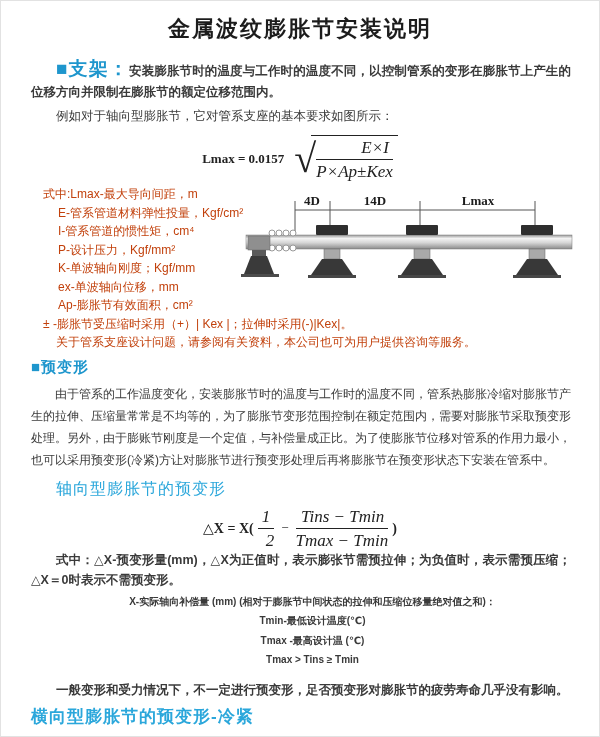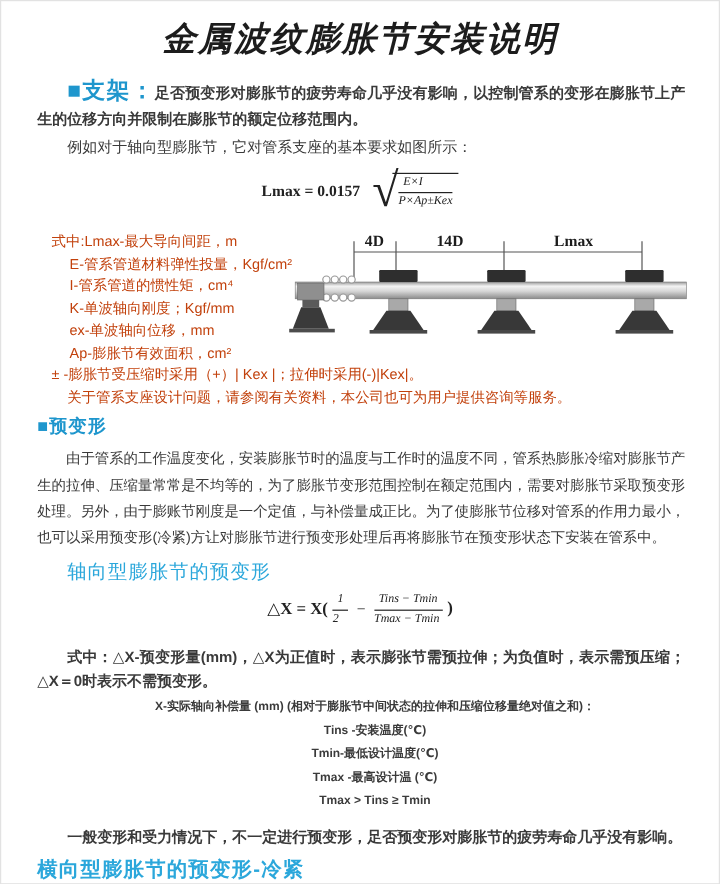--- a/index.html
+++ b/index.html
@@ -5,37 +5,37 @@
   html,body { margin:0; padding:0; background:#fff; }
   .page {
     position:relative; width:598px; height:735px; overflow:hidden;
     border:1px solid #e2e2e2; background:#ffffff;
     font-family:"Liberation Sans","DejaVu Sans",sans-serif;
     color:#3a3a3a;
     --accent:#1e96cd; --subblue:#2ba7db;
   }
   .title {
     margin-top:13px; text-align:center;
-    font-size:28px; font-weight:bold; color:#1c1c1c; letter-spacing:2px;font-style:italic;
+    font-size:22px; font-weight:bold; color:#1c1c1c; letter-spacing:2px;
   }
   .support-intro {
     margin:14px 28px 0 30px; text-indent:2em;
     font-size:12.5px; line-height:21px; font-weight:bold; text-align:justify;
   }
   .h-inline { font-size:19px; font-weight:bold; color:var(--accent); letter-spacing:1px; }
   .example-line { margin:5px 30px 0; text-indent:2em; font-size:12.5px; font-weight:normal; }
 
   
   .formula { text-align:center; font-family:"Liberation Serif","DejaVu Serif",serif; color:#222; }
   .formula1 { margin-top:10px; height:42px; }
   .f-lhs { font-weight:bold; font-size:13px; vertical-align:middle; }
   .sqrt { font-size:40px; line-height:0.85; vertical-align:middle; margin:0 -5px 0 6px; font-weight:normal; }
   .sqrt-body { display:inline-block; vertical-align:middle; border-top:1.5px solid #222; padding:1px 5px 0 5px; }
-  .vfrac { display:inline-flex; flex-direction:column; vertical-align:middle; text-align:left;
-           font-style:italic; font-size:10px; line-height:1.25; }
+  .vfrac { display:inline-flex; flex-direction:column; vertical-align:middle; text-align:right;
+           font-style:italic; font-size:17px; line-height:1.25; }
   .vfrac .num { border-bottom:1px solid #222; padding:0 4px 1px; }
   .vfrac .den { padding-top:1px; }
   .formula2 { margin-top:6px; height:38px; }
   .formula2 .f-lhs, .formula3 .f-lhs { font-size:14px; }
   .f-op { font-size:13px; vertical-align:middle; padding:0 3px; }
 
   .definitions { margin:8px 0 0 42px; font-size:12px; line-height:18.5px; font-weight:normal; color:#c2410c; }
   .definitions .sub { padding-left:15px; }
   .definitions .last { padding-left:13px; }
 
@@ -54,36 +54,37 @@
 
   svg text { font-family:"Liberation Serif","DejaVu Serif",serif; font-weight:bold; font-size:13px; fill:#1c1c1c; }
 </style>
 </head>
 <body>
 
 <div class="page" style="--accent: #1e96cd; --subblue: #2ba7db;">
 
   <div class="title">金属波纹膨胀节安装说明</div>
 
-  <p class="support-intro"><span class="h-inline">■支架：</span><span>足否预变形对膨胀节的疲劳寿命几乎没有影响，以控制管系的变形在膨胀节上产生的位移方向并限制在膨胀节的额定位移范围内。</span></p>
+  <p class="support-intro"><span class="h-inline">■支架：</span><span>安装膨胀节时的温度与工作时的温度不同，以控制管系的变形在膨胀节上产生的位移方向并限制在膨胀节的额定位移范围内。</span></p>
 
   <p class="example-line">例如对于轴向型膨胀节，它对管系支座的基本要求如图所示：</p>
 
   <div class="formula formula1">
     <span class="f-lhs">Lmax = 0.0157</span>
     <span class="sqrt">√</span><span class="sqrt-body"><span class="vfrac">
         <span class="num">E×I</span>
         <span class="den">P×Ap±Kex</span>
       </span></span>
   </div>
 
   <div class="definitions">
     <div>式中:Lmax-最大导向间距，m</div>
     <div class="sub">E-管系管道材料弹性投量，Kgf/cm²</div>
     <div class="sub">I-管系管道的惯性矩，cm⁴</div>
+    <div class="sub">P-设计压力，Kgf/mm²</div>
     <div class="sub">K-单波轴向刚度；Kgf/mm</div>
     <div class="sub">ex-单波轴向位移，mm</div>
     <div class="sub">Ap-膨胀节有效面积，cm²</div>
     <div>± -膨胀节受压缩时采用（+）| Kex |；拉伸时采用(-)|Kex|。</div>
     <div class="last">关于管系支座设计问题，请参阅有关资料，本公司也可为用户提供咨询等服务。</div>
   </div>
 
   <svg class="diagram" viewBox="0 0 340 102" xmlns="http://www.w3.org/2000/svg">
     <defs>
       <linearGradient id="pipeGrad" x1="0" y1="0" x2="0" y2="1">
@@ -159,21 +160,20 @@
       <span class="num">Tins − Tmin</span>
       <span class="den">Tmax − Tmin</span>
     </span>
     <span class="f-lhs">)</span>
   </div>
 
   <p class="axial-explain">式中：△X-预变形量(mm)，△X为正值时，表示膨张节需预拉伸；为负值时，表示需预压缩；△X＝0时表示不需预变形。</p>
 
   <div class="axial-lines">
     <div>X-实际轴向补偿量 (mm) (相对于膨胀节中间状态的拉伸和压缩位移量绝对值之和)：</div>
-    <div>Tins -安装温度(℃)</div>
     <div>Tmin-最低设计温度(℃)</div>
     <div>Tmax -最高设计温 (℃)</div>
     <div>Tmax &gt; Tins ≥ Tmin</div>
   </div>
 
   <p class="axial-note">一般变形和受力情况下，不一定进行预变形，足否预变形对膨胀节的疲劳寿命几乎没有影响。</p>
 
   <div class="lateral-heading">横向型膨胀节的预变形-冷紧</div>
 
 </div>

